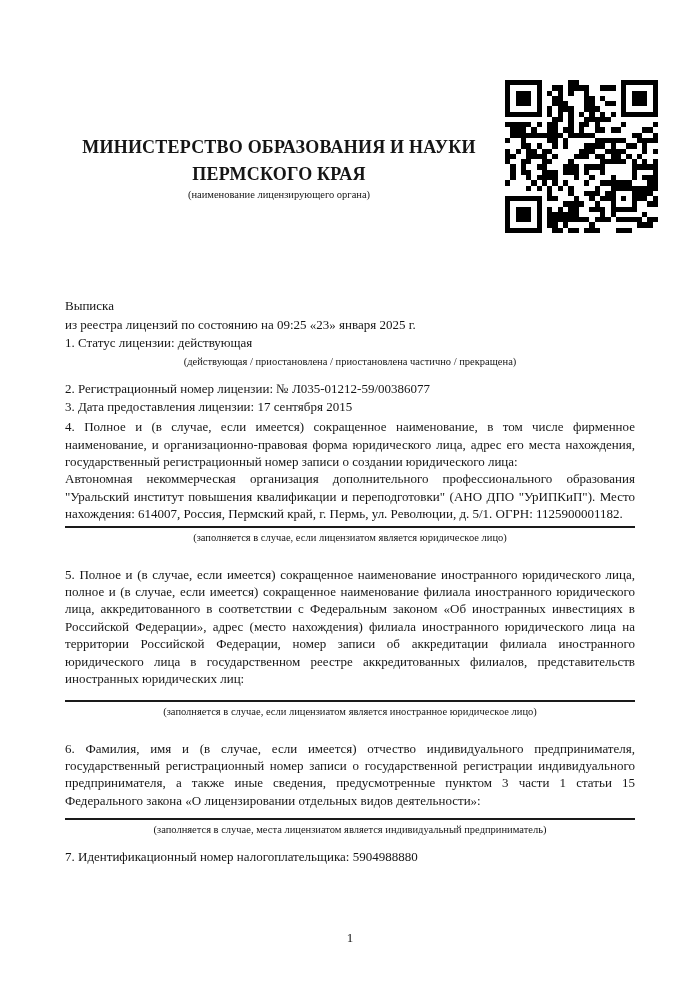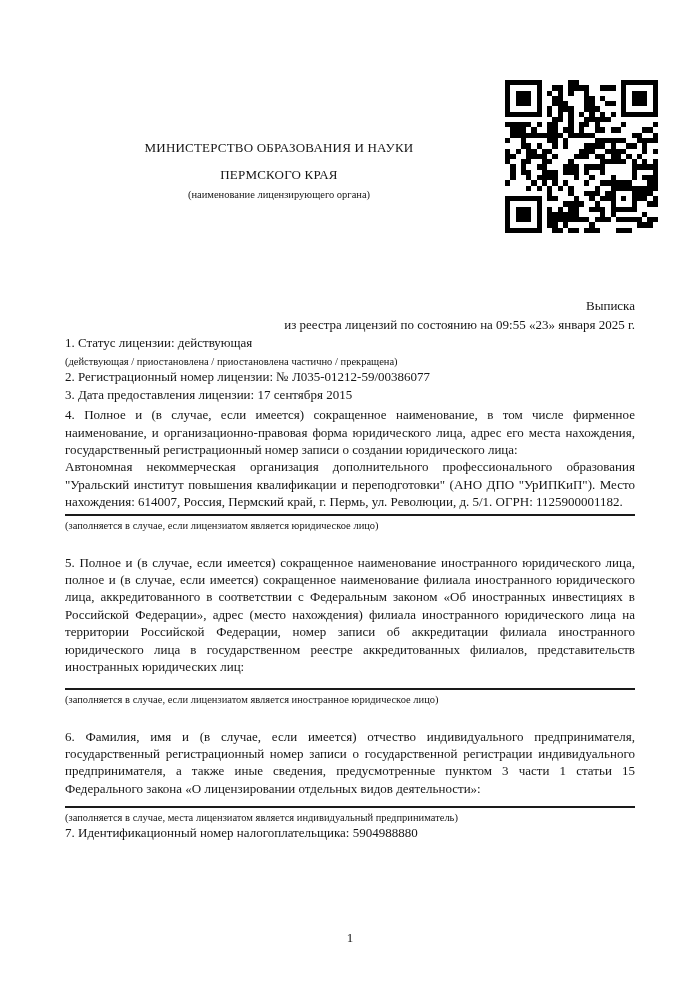--- a/index.html
+++ b/index.html
@@ -16,27 +16,27 @@
     font-size: 13px;
     line-height: 17.4px;
   }
   .header-row {
     display: flex;
     justify-content: space-between;
     align-items: flex-start;
     padding-top: 80px;
   }
   .ministry { width: 428px; text-align: center; padding-top: 54px; }
-  .ministry-title { font-weight: normal; font-size: 13px; line-height: 27px; letter-spacing: 0.2px; }
+  .ministry-title { font-weight: bold; font-size: 18px; line-height: 27px; letter-spacing: 0.2px; }
   .ministry-caption { font-size: 10.5px; line-height: 13px; margin-top: 0; }
   .qr { width: 153px; height: 153px; flex: none; margin-right: -23px; display: block; }
-  .doc-title { text-align: right; margin-top: 63px; line-height: 19px; }
+  .doc-title { text-align: left; margin-top: 63px; line-height: 19px; }
   p.line { margin: 0; }
   .s1 { margin-top: 35px; font-family: Liberation Serif, serif; }
-  .caption { font-size: 10.5px; line-height: 13px; text-align: left; margin: 0; }
+  .caption { font-size: 10.5px; line-height: 13px; text-align: center; margin: 12px; }
   .cap1 { margin-top: 4px; }
   .s2 { margin-top: 18px; }
   .s3 { margin-top: 16px; }
   .para { margin: 0; text-align: justify; }
   .s4q { margin-top: 3px; }
   .rule { border-top: 2px solid #1a1a1a; height: 0; }
   .rule4 { margin-top: 3px; }
   .cap-rule { margin-top: 3px; }
   .s5q { margin-top: 22px; }
   .rule5 { margin-top: 12px; }
@@ -489,21 +489,21 @@
           <rect x="17" y="28" width="1" height="1"></rect>
           <rect x="21" y="28" width="1" height="1"></rect>
           <rect x="22" y="28" width="1" height="1"></rect>
           <rect x="23" y="28" width="1" height="1"></rect>
         </g>
       </svg>
   </div>
 
   <div class="doc-title">
     <div>Выписка</div>
-    <div>из реестра лицензий по состоянию на 09:55 «23» января 2025 г.</div>
+    <div>из реестра лицензий по состоянию на 09:25 «23» января 2025 г.</div>
   </div>
 
   <p class="line s1">1. Статус лицензии: действующая</p>
   <p class="caption cap1">(действующая / приостановлена / приостановлена частично / прекращена)</p>
 
   <p class="line s2">2. Регистрационный номер лицензии: № Л035-01212-59/00386077</p>
 
   <p class="line s3">3. Дата предоставления лицензии: 17 сентября 2015</p>
 
   <p class="para s4q">4. Полное и (в случае, если имеется) сокращенное наименование, в том числе фирменное наименование, и организационно-правовая форма юридического лица, адрес его места нахождения, государственный регистрационный номер записи о создании юридического лица:</p>

